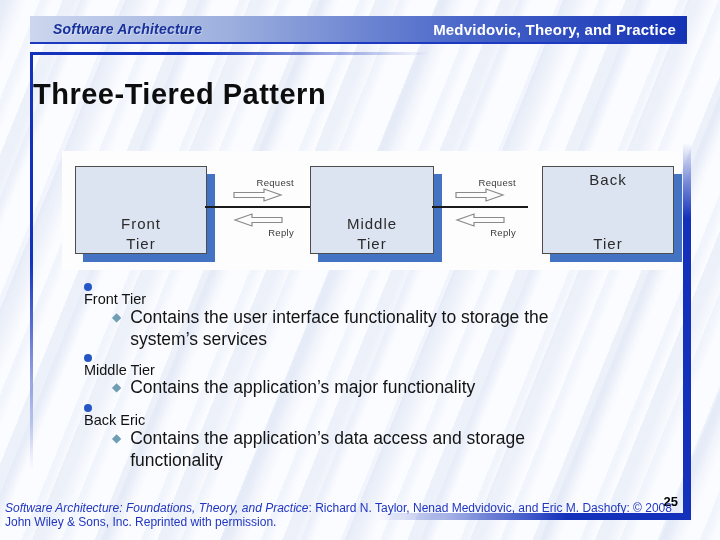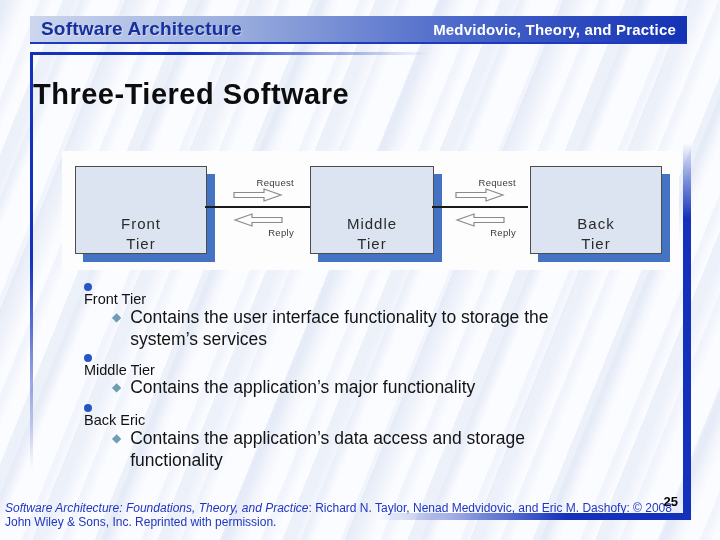--- a/index.html
+++ b/index.html
@@ -12,22 +12,22 @@
       repeating-linear-gradient(112deg, rgba(222,230,246,.35) 0px, rgba(222,230,246,.35) 4px, rgba(255,255,255,0) 13px, rgba(255,255,255,0) 37px);
   }
   
   .header{
     position:absolute;left:30px;top:16px;width:657px;height:26px;
     background:linear-gradient(to right,#ccd6ee 0%,#9db0de 30%,#4663c8 68%,#1331b4 100%);
     border-bottom:2px solid #1c39c0;
     display:flex;align-items:center;justify-content:space-between;
   }
   .h-left{
-    padding-left:11px;font-size:19px;font-weight:bold;color:#17309b;
-    text-shadow:1px 1px 0 rgba(255,255,255,.35);letter-spacing:.2px;
+    padding-left:23px;font-size:14px;font-weight:bold;color:#17309b;
+    text-shadow:1px 1px 0 rgba(255,255,255,.35);letter-spacing:.2px;font-style:italic;
   }
   .h-right{padding-right:11px;font-size:15px;font-weight:bold;color:#ffffff;letter-spacing:.2px;}
   
   .tl-h{position:absolute;left:30px;top:52px;width:400px;height:3px;
     background:linear-gradient(to right,#1331bb 0%,#1331bb 42%,rgba(19,49,187,0) 100%);}
   .tl-v{position:absolute;left:30px;top:52px;width:3px;height:418px;
     background:linear-gradient(to bottom,#1331bb 0%,#1331bb 50%,rgba(19,49,187,0) 100%);}
   
   .title{
     position:absolute;left:33px;top:78px;margin:0;
@@ -36,21 +36,21 @@
   
   .diagram{position:absolute;left:62px;top:151px;width:617px;height:119px;background:#fdfdfe;}
   .tier-box{
     position:absolute;top:15px;height:86px;background:#dce4f1;
     border:1.5px solid #4d4d4d;box-shadow:8px 8px 0 #4473c4;
     display:flex;flex-direction:column;align-items:center;justify-content:flex-end;
     font-size:15px;color:#2b2b2b;letter-spacing:1px;line-height:1.3;
   }
   .front{left:13px;width:130px;}
   .middle{left:248px;width:122px;}
-  .back{left:468px;width:130px;}
+  .back{left:480px;width:130px;gap:44px;}
   .conn{position:absolute;top:55px;height:2px;background:#1a1a1a;}
   .conn1{left:143px;width:105px;}
   .conn2{left:370px;width:96px;}
   .agroup{position:absolute;top:26px;width:72px;height:64px;text-align:right;}
   .g1{left:160px;}
   .g2{left:382px;}
   .arrow-cap{position:absolute;width:100%;font-size:9.5px;color:#3a3a3a;letter-spacing:.3px;}
   .req-label{top:0;}
   .reply-label{top:50px;}
   .arrow-svg{position:absolute;left:11px;}
@@ -78,21 +78,21 @@
 <div class="slide">
 
   <div class="header">
     <span class="h-left">Software Architecture</span>
     <span class="h-right">Medvidovic, Theory, and Practice</span>
   </div>
 
   <div class="tl-h"></div>
   <div class="tl-v"></div>
 
-  <h1 class="title">Three-Tiered Software</h1>
+  <h1 class="title">Three-Tiered Pattern</h1>
 
   <div class="diagram">
 
     <div class="tier-box front">
       <span>Front</span>
       <span>Tier</span>
     </div>
     <div class="tier-box middle">
       <span>Middle</span>
       <span>Tier</span>

